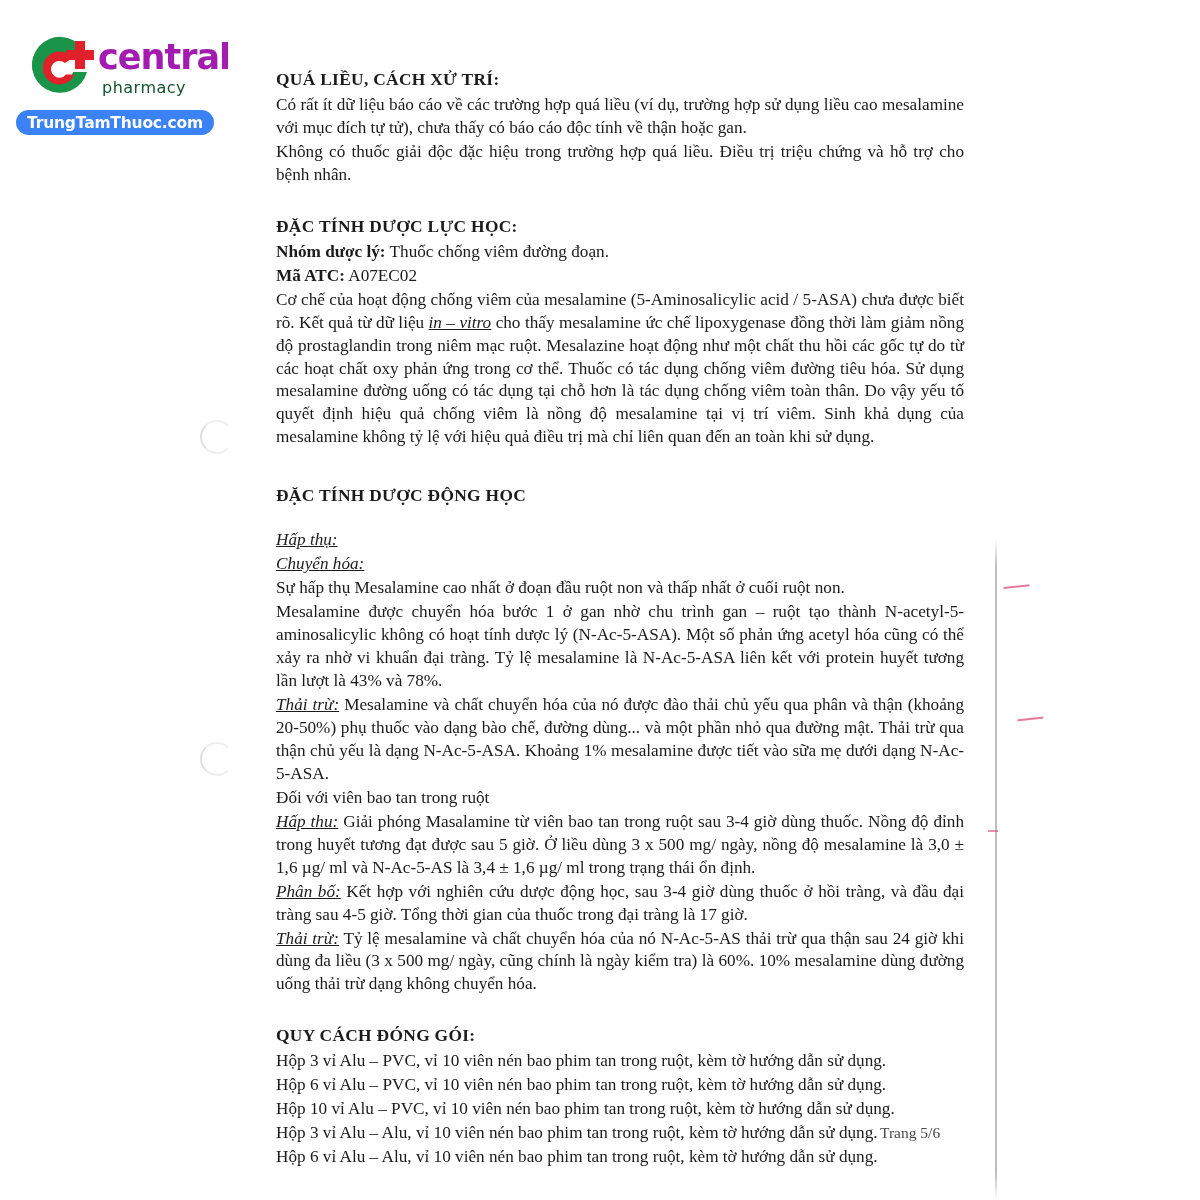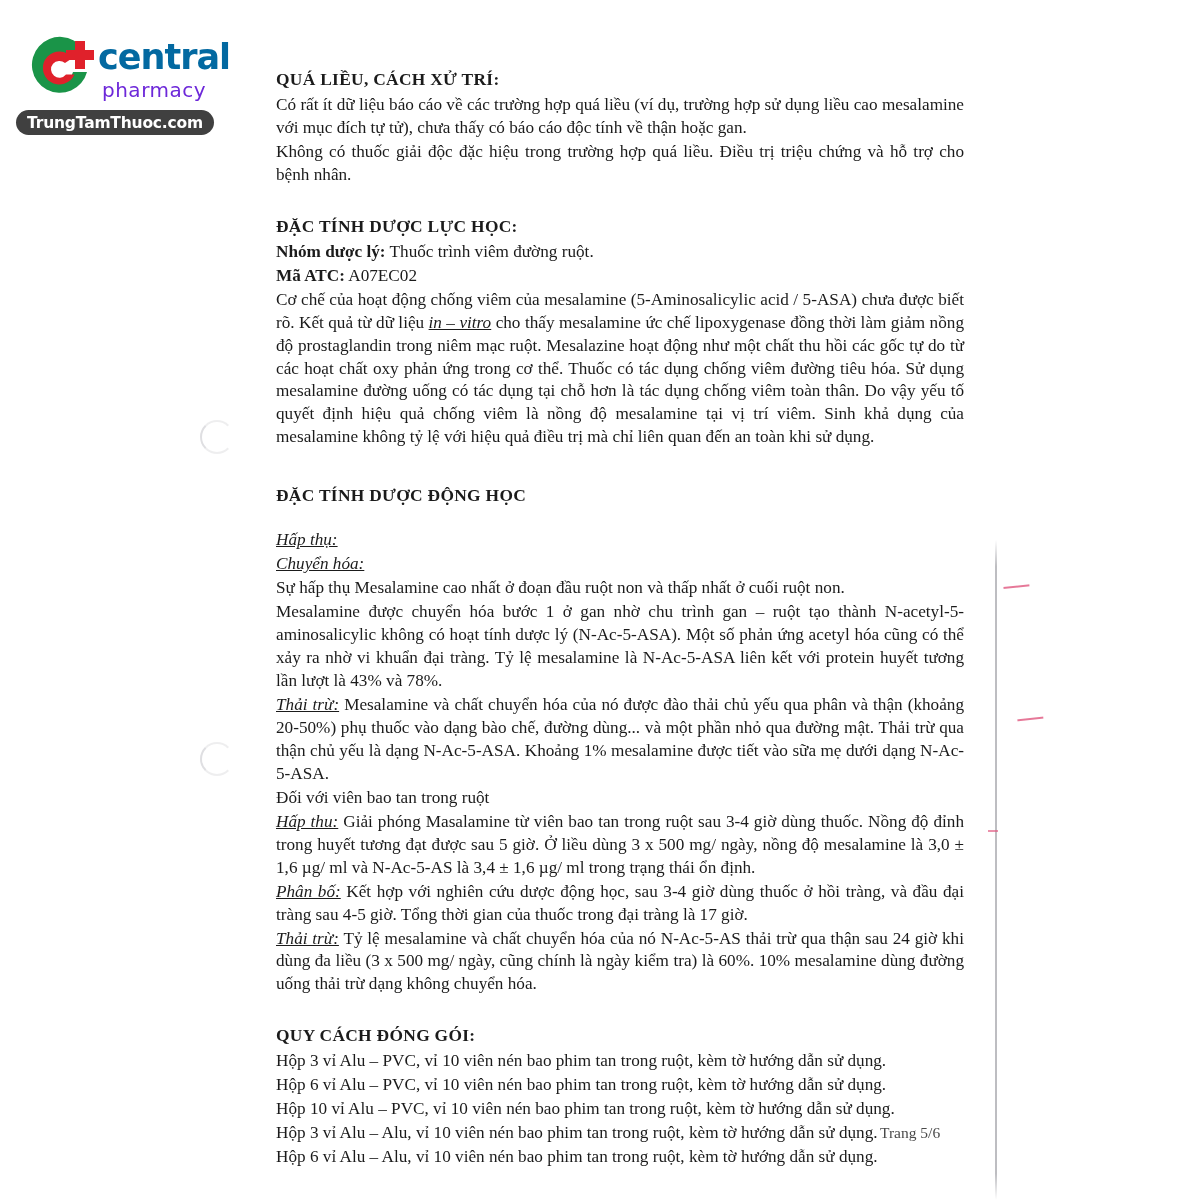--- a/index.html
+++ b/index.html
@@ -32,41 +32,41 @@
     height: 72px;
   }
   #logo-wordmark {
     position: absolute;
     left: 84px;
     top: 14px;
     font-family: "DejaVu Sans", "Liberation Sans", sans-serif;
     font-size: 35px;
     font-weight: bold;
     letter-spacing: -1px;
-    color: #0369a1;
+    color: #a21caf;
     line-height: 1;
   }
   #logo-subword {
     position: absolute;
     left: 88px;
     top: 54px;
     font-family: "DejaVu Sans", "Liberation Sans", sans-serif;
-    font-size: 20px;
+    font-size: 16px;
     font-weight: normal;
     letter-spacing: 0.5px;
-    color: #6d28d9;
+    color: #14532d;
     line-height: 1;
   }
   #logo-banner {
     position: absolute;
     left: 2px;
     top: 84px;
     width: 198px;
     height: 25px;
-    background: #404040;
+    background: #3b82f6;
     border-radius: 13px;
     color: #ffffff;
     font-family: "DejaVu Sans", "Liberation Sans", sans-serif;
     font-size: 15.5px;
     font-weight: bold;
     letter-spacing: -0.2px;
     display: flex;
     align-items: center;
     justify-content: center;
   }
@@ -204,21 +204,21 @@
 <div id="doc-body">
 
   <div class="sec-head">QUÁ LIỀU, CÁCH XỬ TRÍ:</div>
   <p class="para">Có rất ít dữ liệu báo cáo về các trường hợp quá liều (ví dụ, trường hợp sử dụng liều cao mesalamine với mục đích tự tử), chưa thấy có báo cáo độc tính về thận hoặc gan.</p>
   <p class="para">Không có thuốc giải độc đặc hiệu trong trường hợp quá liều. Điều trị triệu chứng và hỗ trợ cho bệnh nhân.</p>
 
   <div class="gap-lg"></div>
 
   <div class="sec-head">ĐẶC TÍNH DƯỢC LỰC HỌC:</div>
   <p class="para left">
-    <span class="lbl-b">Nhóm dược lý:</span><span> Thuốc trình viêm đường ruột.</span>
+    <span class="lbl-b">Nhóm dược lý:</span><span> Thuốc chống viêm đường đoạn.</span>
   </p>
   <p class="para left">
     <span class="lbl-b">Mã ATC:</span><span> A07EC02</span>
   </p>
   <p class="para">
     <span>Cơ chế của hoạt động chống viêm của mesalamine (5-Aminosalicylic acid / 5-ASA) chưa được biết rõ. Kết quả từ dữ liệu </span><span class="lbl-i">in – vitro</span><span> cho thấy mesalamine ức chế lipoxygenase đồng thời làm giảm nồng độ prostaglandin trong niêm mạc ruột. Mesalazine hoạt động như một chất thu hồi các gốc tự do từ các hoạt chất oxy phản ứng trong cơ thể. Thuốc có tác dụng chống viêm đường tiêu hóa. Sử dụng mesalamine đường uống có tác dụng tại chỗ hơn là tác dụng chống viêm toàn thân. Do vậy yếu tố quyết định hiệu quả chống viêm là nồng độ mesalamine tại vị trí viêm. Sinh khả dụng của mesalamine không tỷ lệ với hiệu quả điều trị mà chỉ liên quan đến an toàn khi sử dụng.</span>
   </p>
 
   <div class="gap-xl"></div>
 

